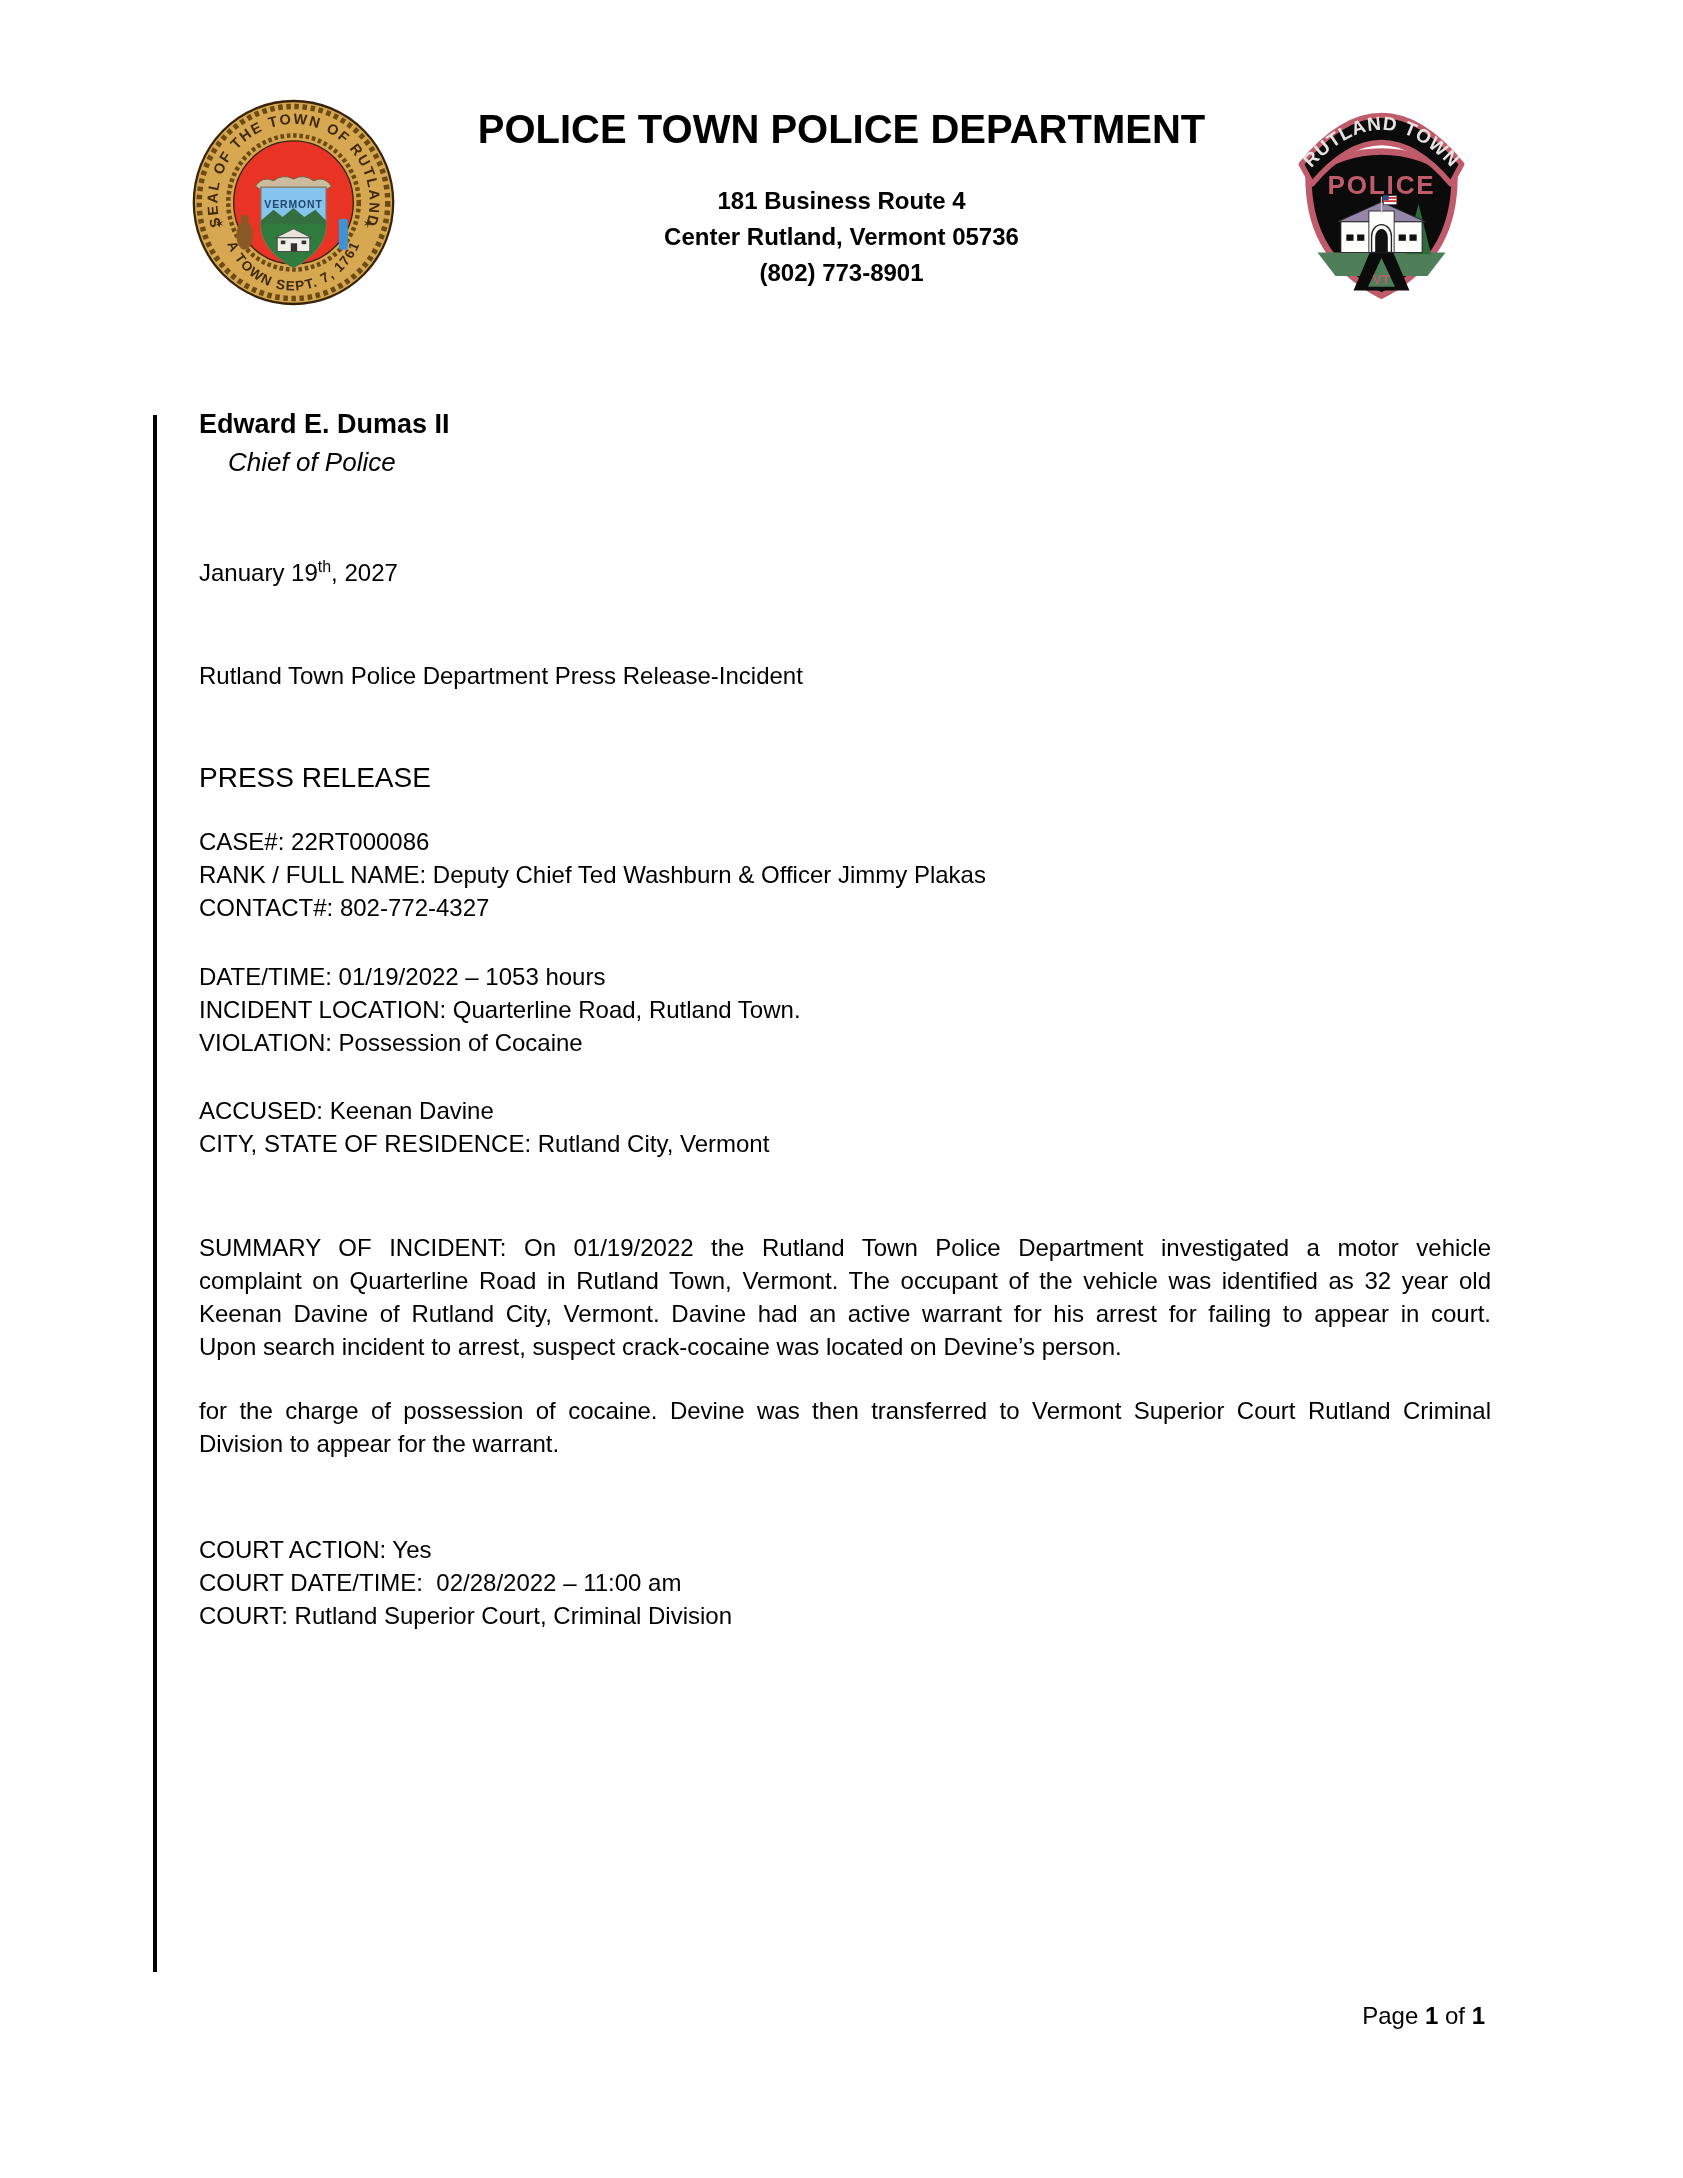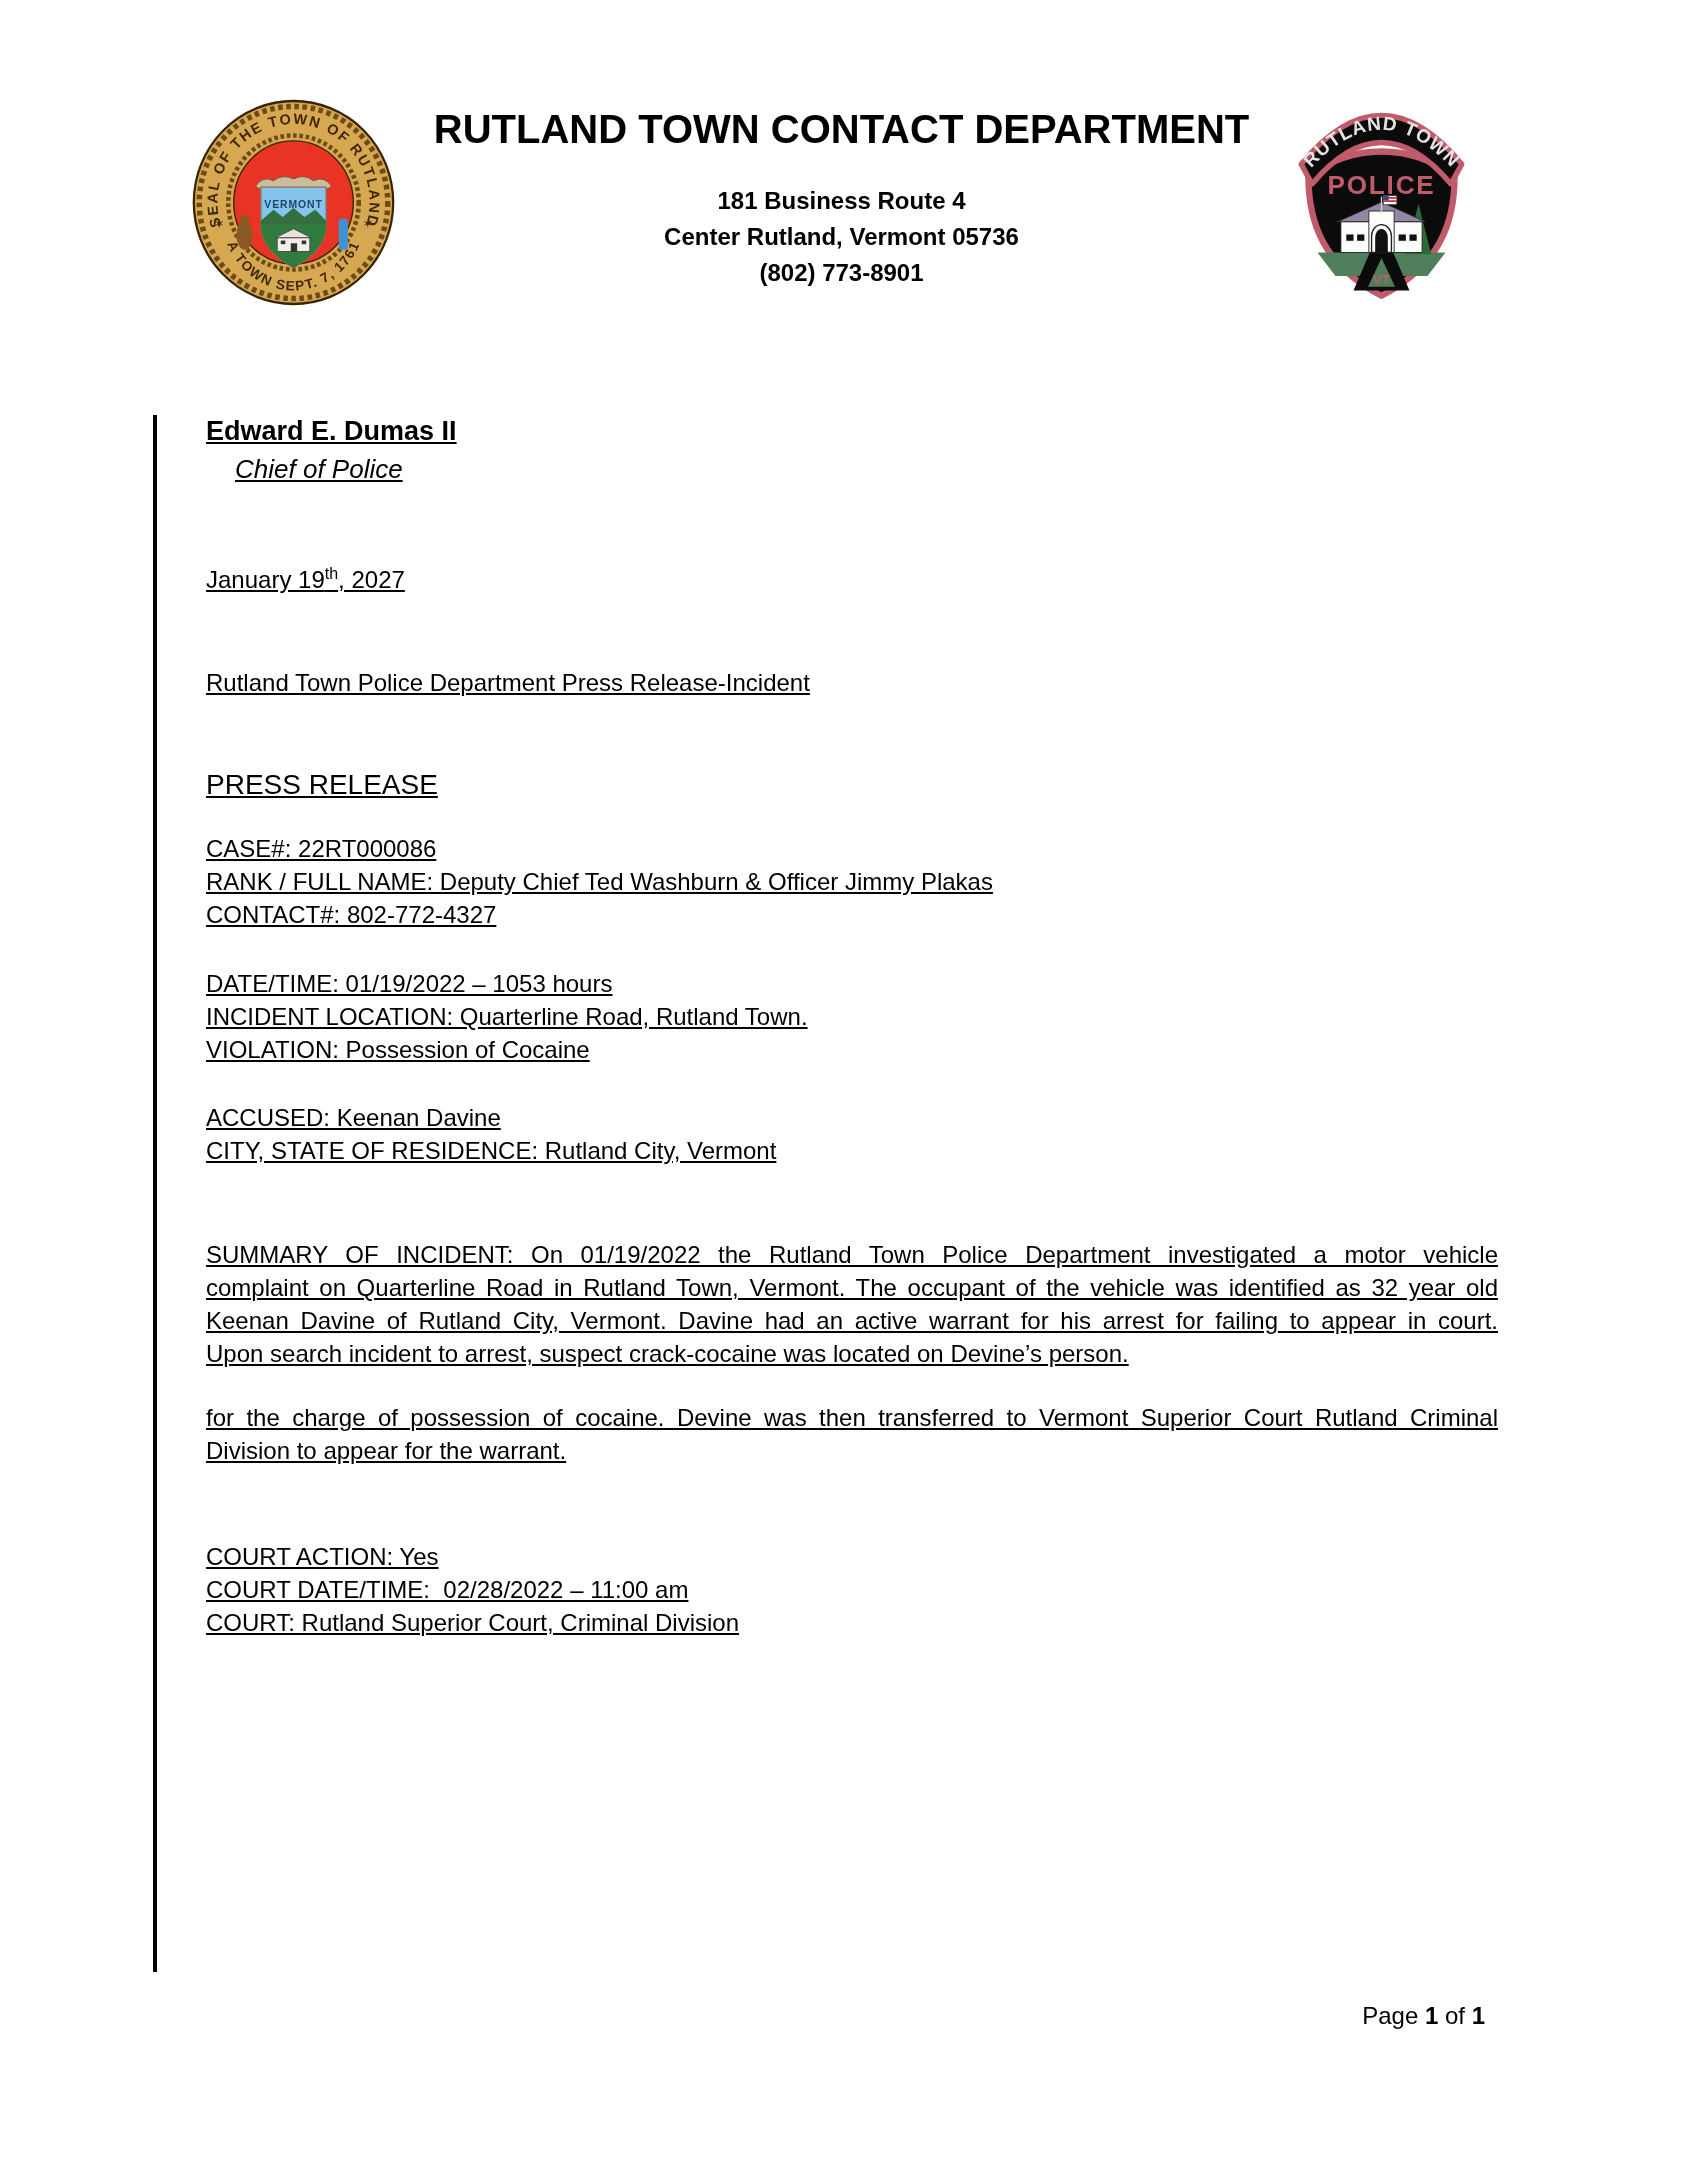--- a/index.html
+++ b/index.html
@@ -8,21 +8,21 @@
   
   .seal{position:absolute;left:192px;top:99px;width:203px;height:207px;}
   .patch{position:absolute;left:1294px;top:102px;width:175px;height:200px;}
   .head-text{position:absolute;left:396px;top:108px;width:891px;text-align:center;}
   .head-text h1{margin:0;font-size:40px;line-height:43px;font-weight:bold;letter-spacing:0px;}
   .addr{font-size:24px;font-weight:bold;line-height:36px;}
   .addr-first{margin-top:32px;}
   
   .vrule{position:absolute;left:153px;top:415px;width:3.6px;height:1557px;background:#000;}
   .content{position:absolute;left:198px;top:0;width:1292px;}
-  .content > div, .content > p{position:absolute;margin:8px;width:1292px;text-decoration:underline;}
+  .content > div, .content > p{position:absolute;margin:1px;width:1292px;}
   .sig-name{top:407px;font-size:27px;font-weight:bold;line-height:32px;}
   .sig-title{top:445px;left:29px;font-size:26px;font-style:italic;line-height:32px;}
   .date-line{top:555px;font-size:24px;line-height:33px;}
   .date-line sup{font-size:16px;vertical-align:super;line-height:0;}
   .subject{top:658px;font-size:24px;line-height:33px;}
   .pr-label{top:760px;font-size:28px;line-height:33px;}
   .blk-case{top:824px;}
   .blk-incident{top:959px;}
   .blk-accused{top:1093px;}
   .blk-court{top:1532px;}
@@ -74,21 +74,21 @@
       <text x="112" y="120" font-size="11.5" font-weight="bold" fill="#20456b" text-anchor="middle" letter-spacing="1">VERMONT</text>
       <path d="M92,153 L112,143 L132,153 Z" fill="#e8e4da" stroke="#444" stroke-width="1"></path>
       <rect x="94" y="153" width="36" height="15" fill="#f2efe8" stroke="#444" stroke-width="1"></rect>
       <rect x="109" y="159" width="7" height="9" fill="#333"></rect>
       <rect x="98" y="156" width="5" height="4" fill="#333"></rect>
       <rect x="121" y="156" width="5" height="4" fill="#333"></rect>
     </g>
   </svg>
 
   <div class="head-text">
-    <h1>RUTLAND TOWN CONTACT DEPARTMENT</h1>
+    <h1>POLICE TOWN POLICE DEPARTMENT</h1>
     <div class="addr addr-first">181 Business Route 4</div>
     <div class="addr">Center Rutland, Vermont 05736</div>
     <div class="addr">(802) 773-8901</div>
   </div>
 
   <svg class="patch" viewBox="0 0 194 220">
     <defs>
       <path id="patchBannerArc" d="M16,76 Q97,-16 178,76" fill="none"></path>
     </defs>
 

